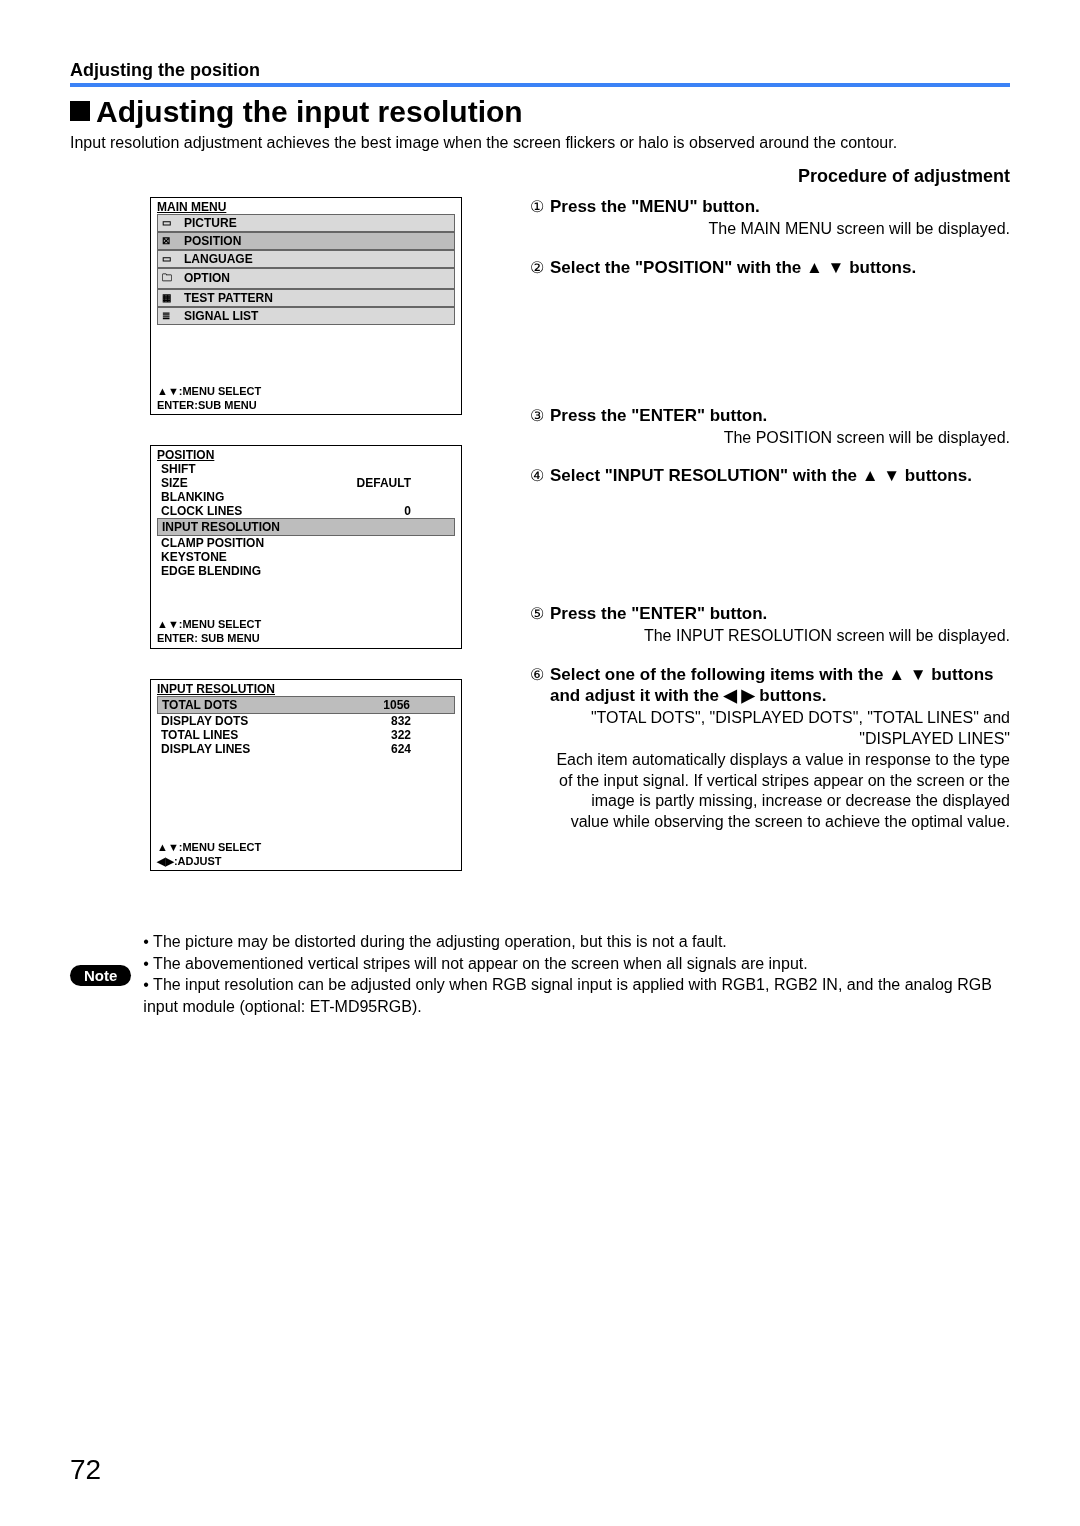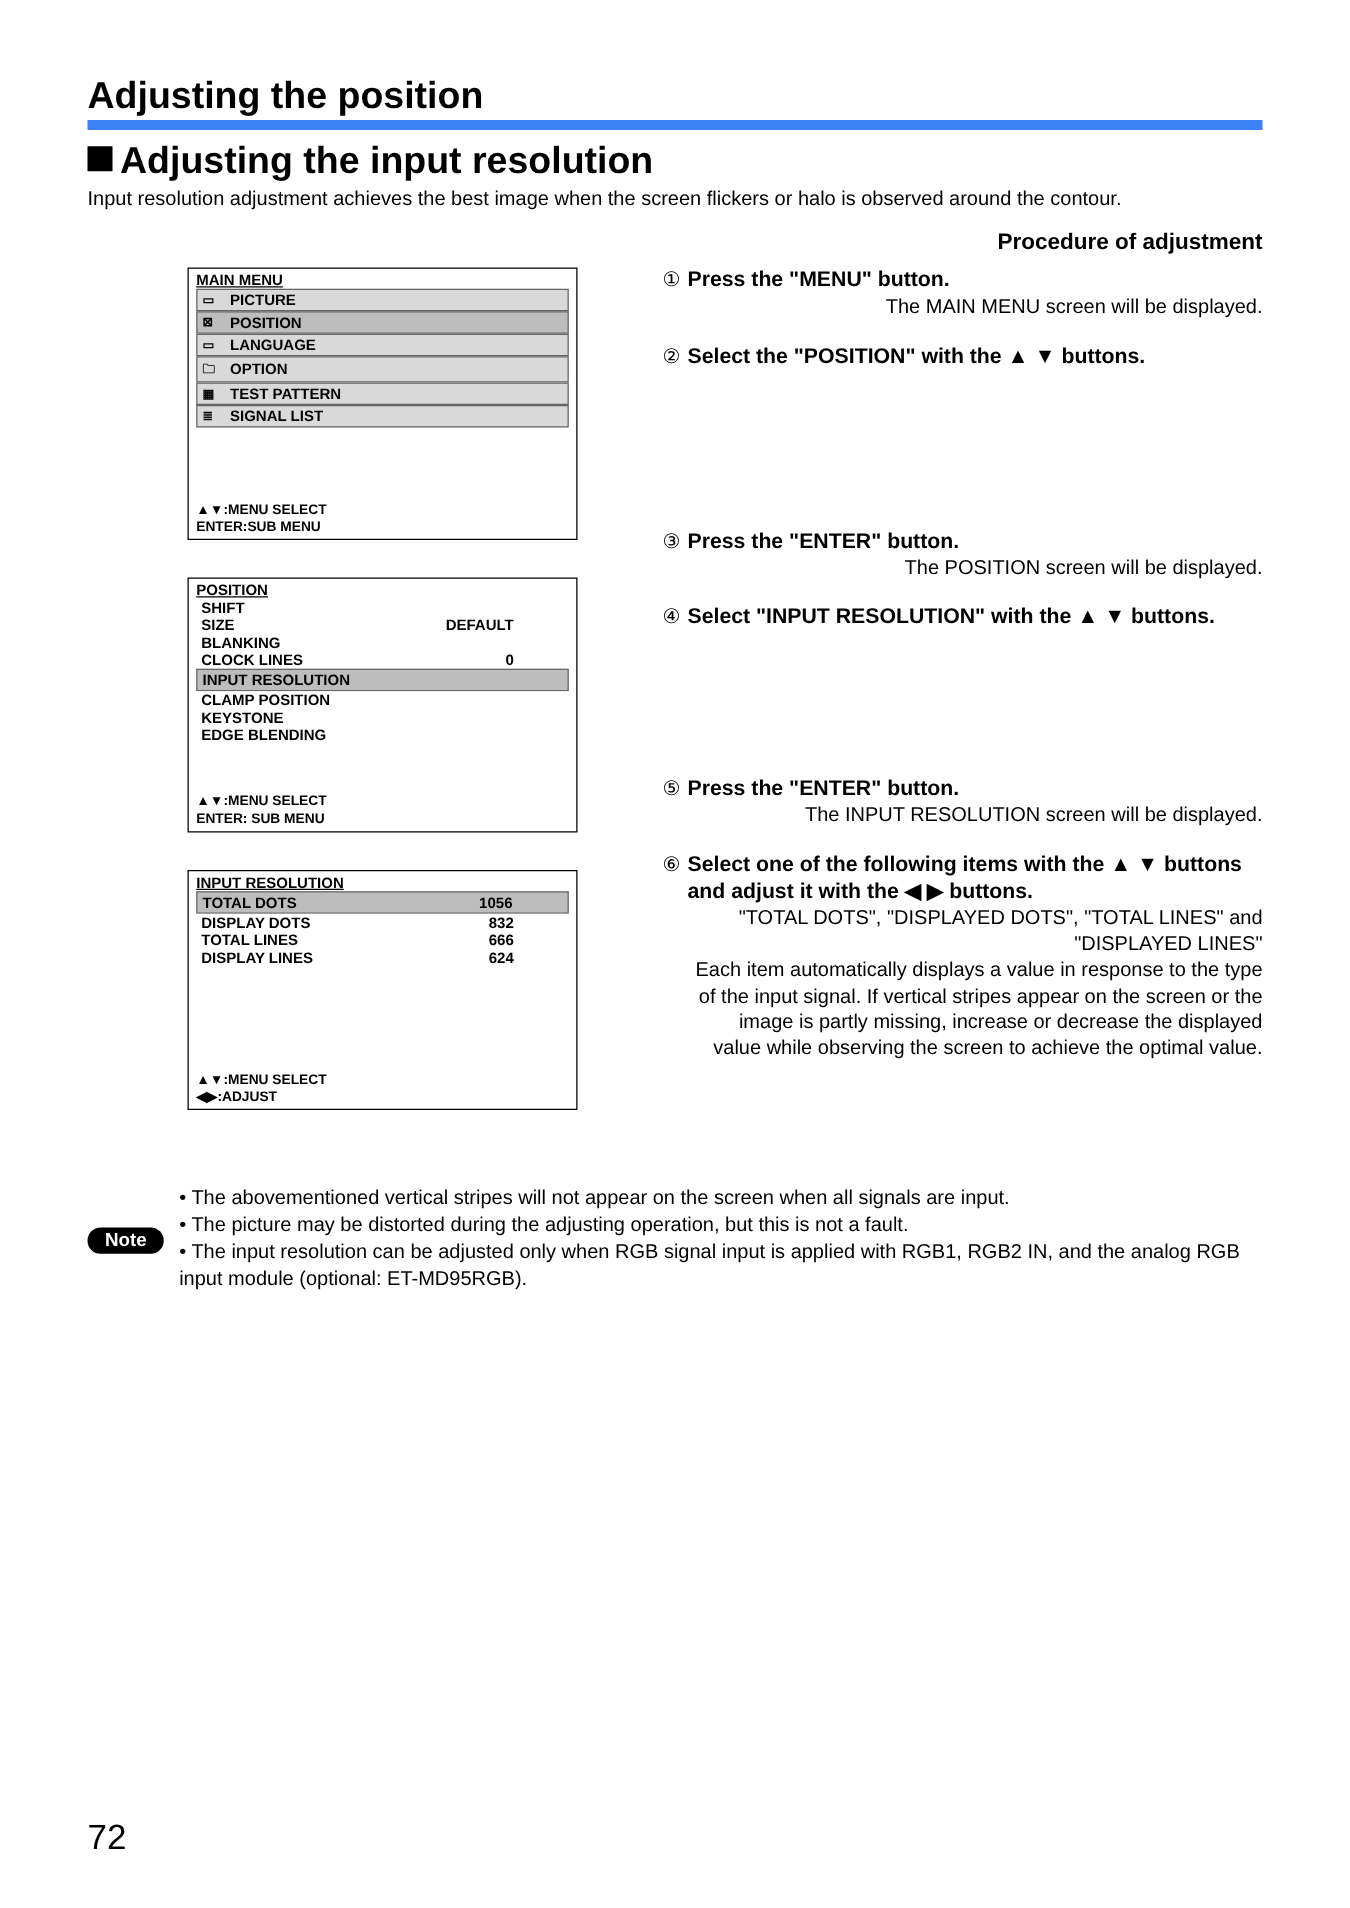--- a/index.html
+++ b/index.html
@@ -11,23 +11,23 @@
     width: 1080px;
   }
   .page {
     padding: 60px 70px 40px 70px;
     box-sizing: border-box;
     min-height: 1526px;
     position: relative;
   }
   .section-header {
     font-family: Arial, sans-serif;
-    font-size: 30px;
-    font-weight: bold;
-    border-bottom: 8px solid #3b82f6;
+    font-size: 18px;
+    font-weight: bold;
+    border-bottom: 4px solid #3b82f6;
     padding-bottom: 2px;
     margin-bottom: 8px;
   }
   .main-title {
     font-size: 30px;
     font-weight: bold;
     margin: 0 0 4px 0;
   }
   .bullet-square {
     display: inline-block;
@@ -255,21 +255,21 @@
         <div class="menu-row selected">
             <span>TOTAL DOTS</span>
             <span class="menu-val">1056</span>
           </div>
         <div class="menu-row plain">
             <span>DISPLAY DOTS</span>
             <span class="menu-val">832</span>
           </div>
         <div class="menu-row plain">
             <span>TOTAL LINES</span>
-            <span class="menu-val">666</span>
+            <span class="menu-val">322</span>
           </div>
         <div class="menu-row plain">
             <span>DISPLAY LINES</span>
             <span class="menu-val">624</span>
           </div>
         <div style="height:85px"></div>
         <div class="menu-footer">
           <div>▲▼:MENU SELECT</div>
           <div>◀▶:ADJUST</div>
         </div>
@@ -331,21 +331,21 @@
           <div>Each item automatically displays a value in response to the type of the input signal. If vertical stripes appear on the screen or the image is partly missing, increase or decrease the displayed value while observing the screen to achieve the optimal value.</div>
         </div>
       </div>
 
     </div>
   </div>
 
   <div class="note-row">
     <div class="note-badge">Note</div>
     <div class="note-list">
+      <div>• The picture may be distorted during the adjusting operation, but this is not a fault.</div>
       <div>• The abovementioned vertical stripes will not appear on the screen when all signals are input.</div>
-      <div>• The picture may be distorted during the adjusting operation, but this is not a fault.</div>
       <div>• The input resolution can be adjusted only when RGB signal input is applied with RGB1, RGB2 IN, and the analog RGB input module (optional: ET-MD95RGB).</div>
     </div>
   </div>
 
   <div class="page-number">72</div>
 
 </div>
 
 </body></html>

